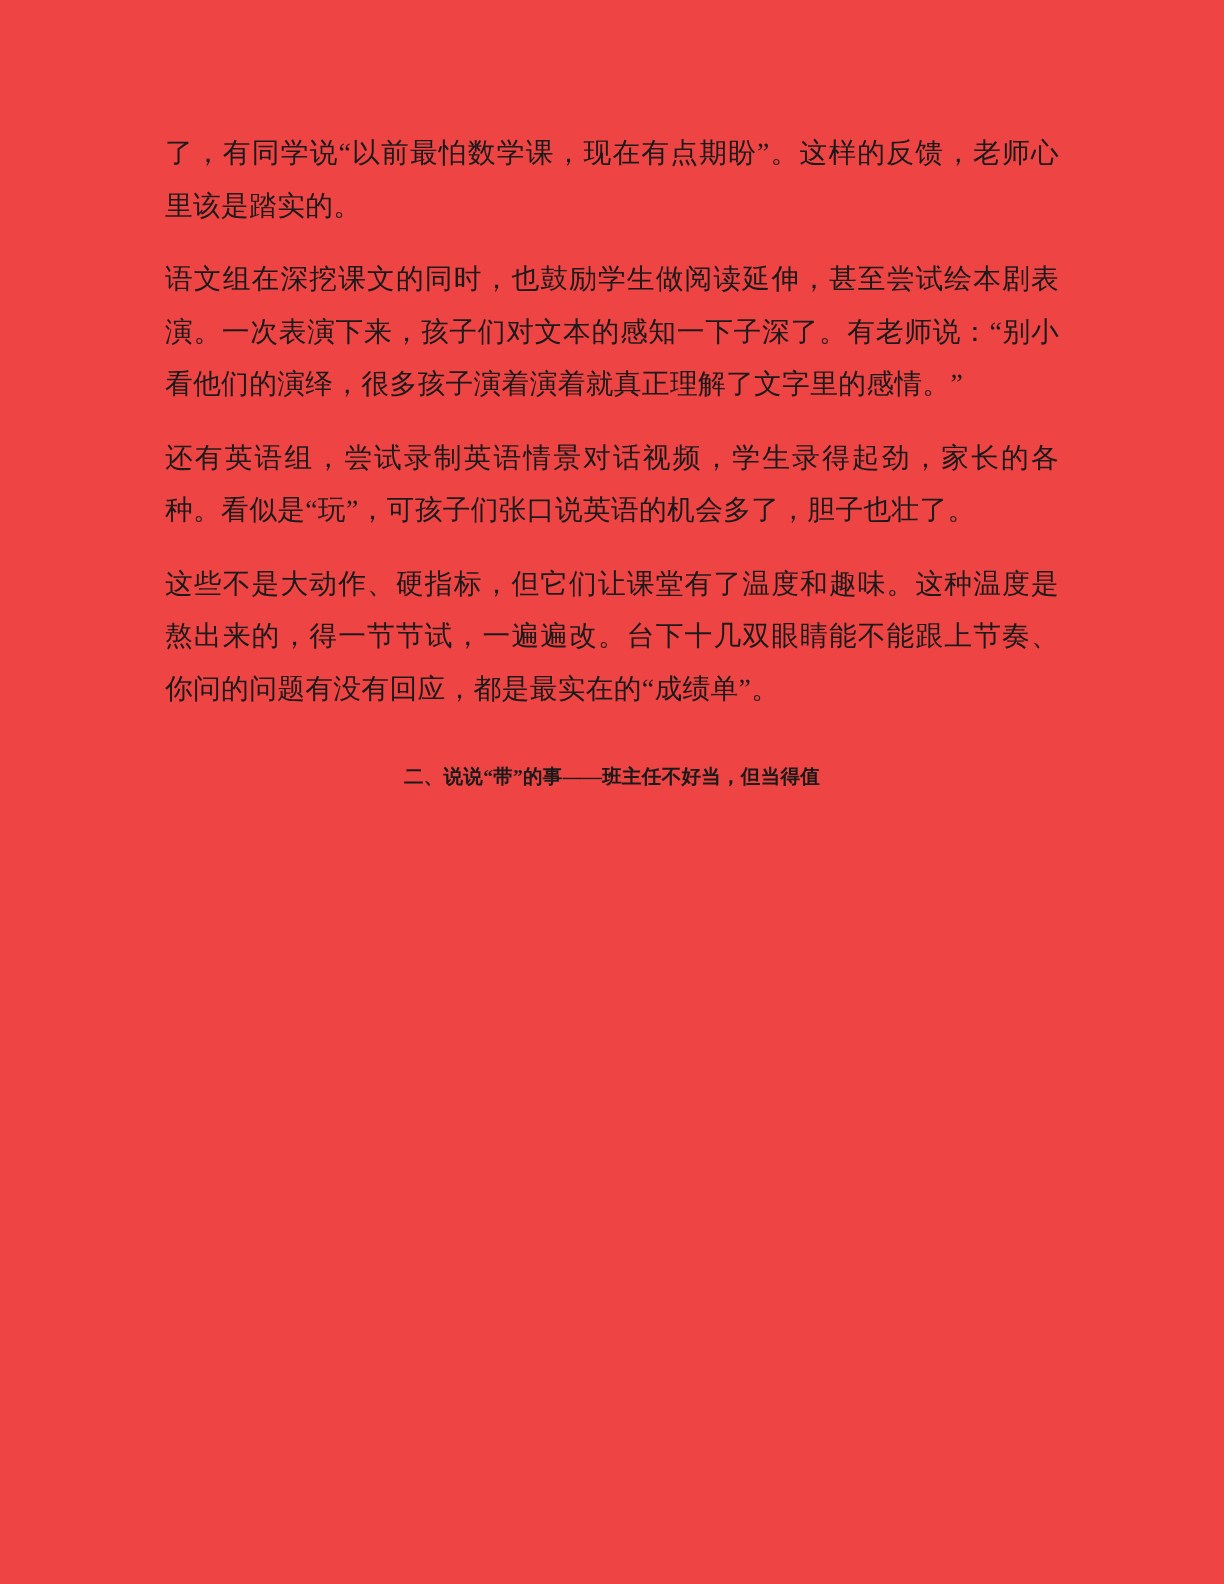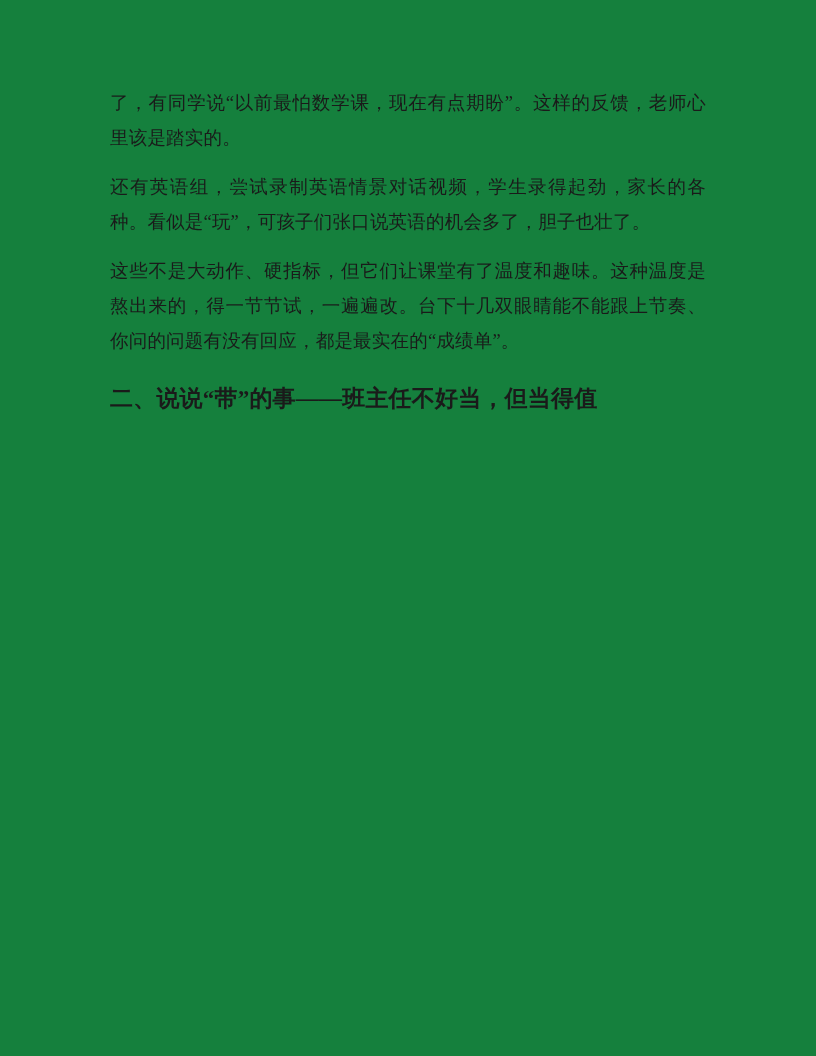--- a/index.html
+++ b/index.html
@@ -12,54 +12,56 @@
     height: 1056px;
     font-family: "Liberation Serif", "DejaVu Serif", serif;
     color: #1a1a1a;
   }
   .page {
     position: relative;
     width: 816px;
     height: 1056px;
     box-sizing: border-box;
     padding: 86px 110px 40px 110px;
-    background: #15803d;
+    background: #ef4444;
     overflow: hidden;
   }
   .doc-body {
     width: 596px;
   }
   p.para {
     margin: 0 0 14px 0;
     font-size: 18.5px;
     line-height: 35px;
     text-align: justify;
     text-justify: inter-ideograph;
     text-indent: 0;
     letter-spacing: 0.2px;
   }
   p.para:first-child {
     margin-top: 0;
   }
   h2.heading {
     margin: 22px 0 14px 0;
-    font-size: 23px;
+    font-size: 13px;
     line-height: 35px;
     font-weight: bold;
     letter-spacing: 0.2px;
+    text-align: center;
   }
 </style>
 </head>
 <body>
 
 <div class="page">
   <div class="doc-body">
 
     <p class="para">了，有同学说“以前最怕数学课，现在有点期盼”。这样的反馈，老师心里该是踏实的。</p>
 
+    <p class="para">语文组在深挖课文的同时，也鼓励学生做阅读延伸，甚至尝试绘本剧表演。一次表演下来，孩子们对文本的感知一下子深了。有老师说：“别小看他们的演绎，很多孩子演着演着就真正理解了文字里的感情。”</p>
 
     <p class="para">还有英语组，尝试录制英语情景对话视频，学生录得起劲，家长的各种。看似是“玩”，可孩子们张口说英语的机会多了，胆子也壮了。</p>
 
     <p class="para">这些不是大动作、硬指标，但它们让课堂有了温度和趣味。这种温度是熬出来的，得一节节试，一遍遍改。台下十几双眼睛能不能跟上节奏、你问的问题有没有回应，都是最实在的“成绩单”。</p>
 
     <h2 class="heading">二、说说“带”的事——班主任不好当，但当得值</h2>
 
 
 
   </div>

